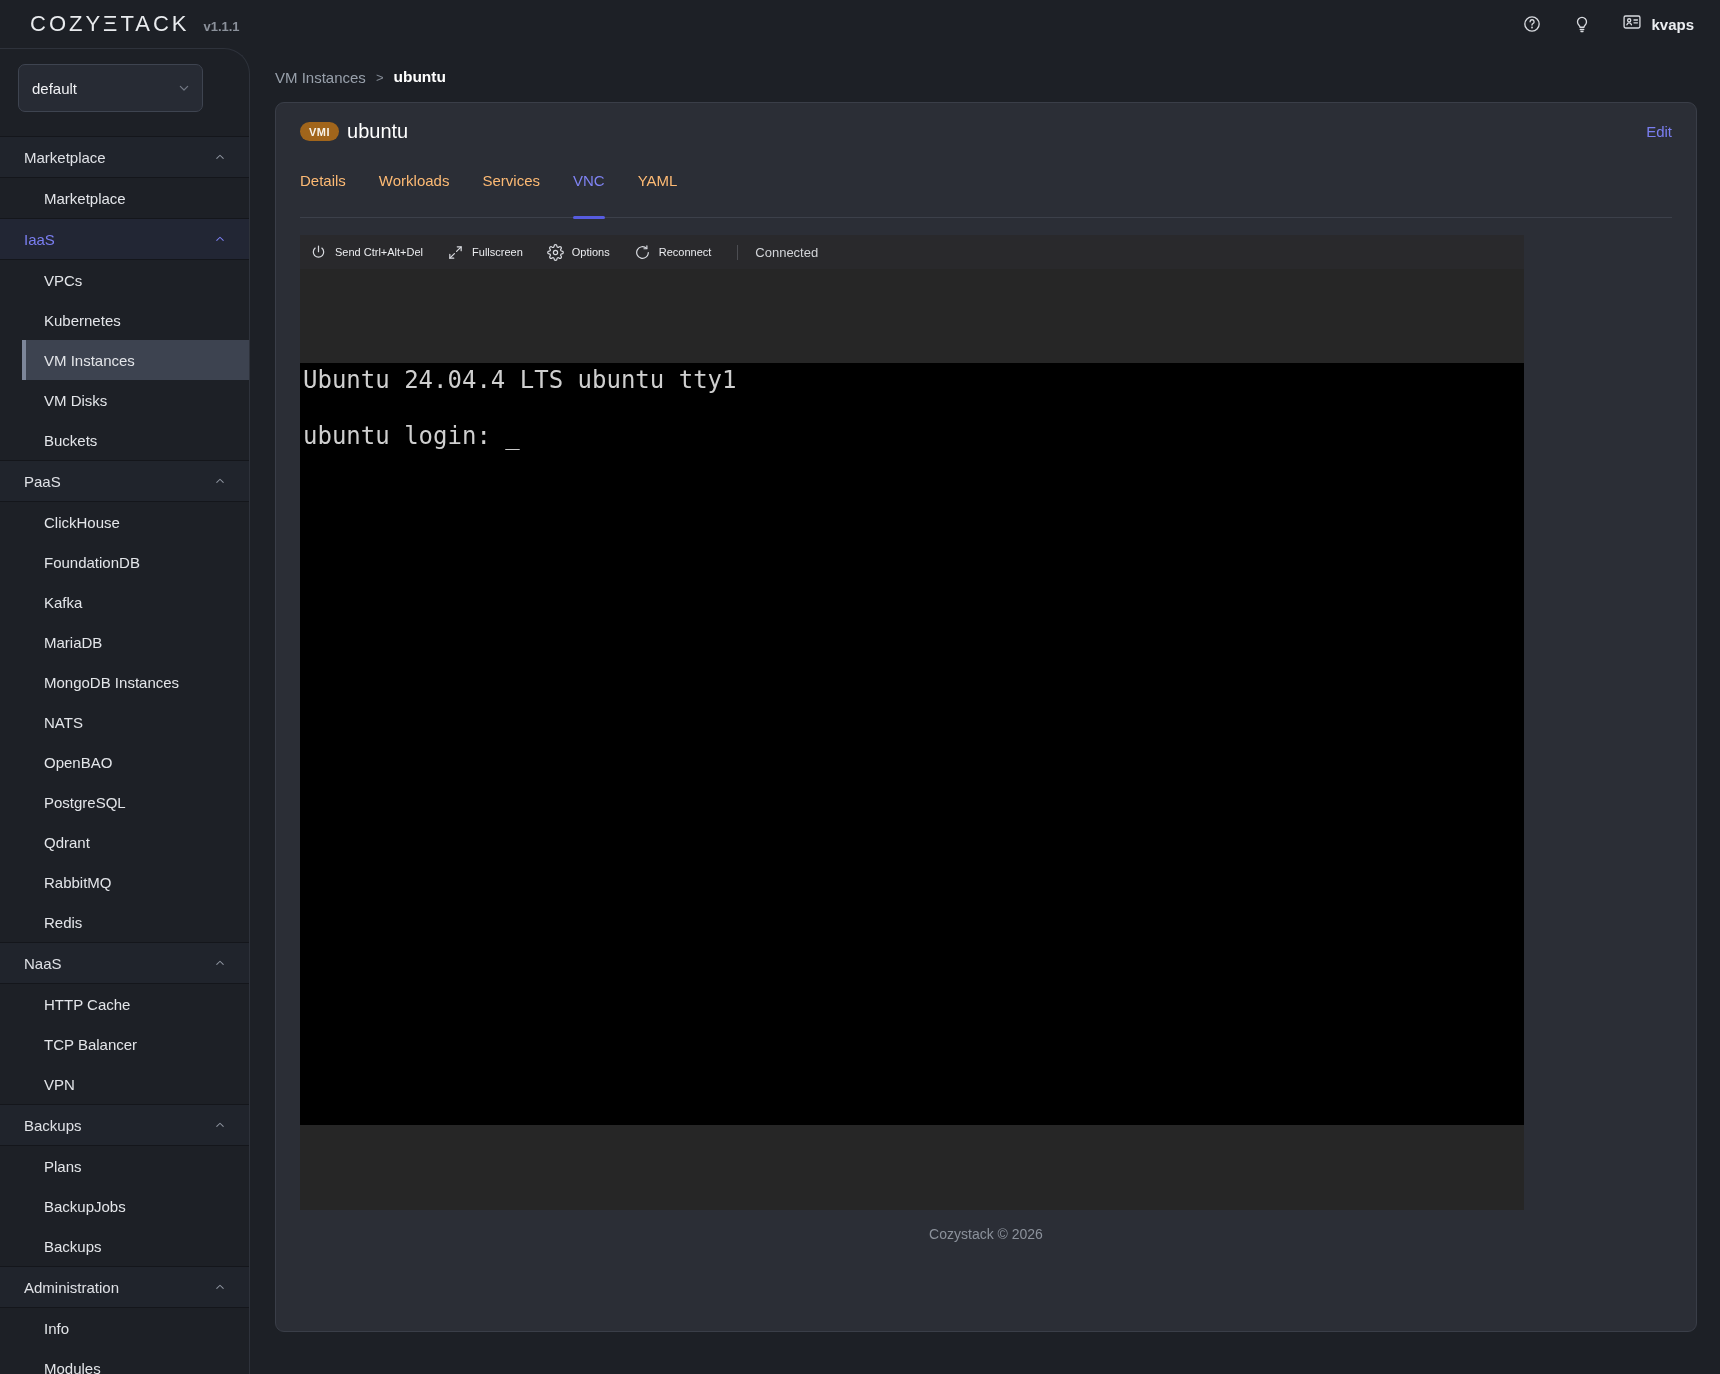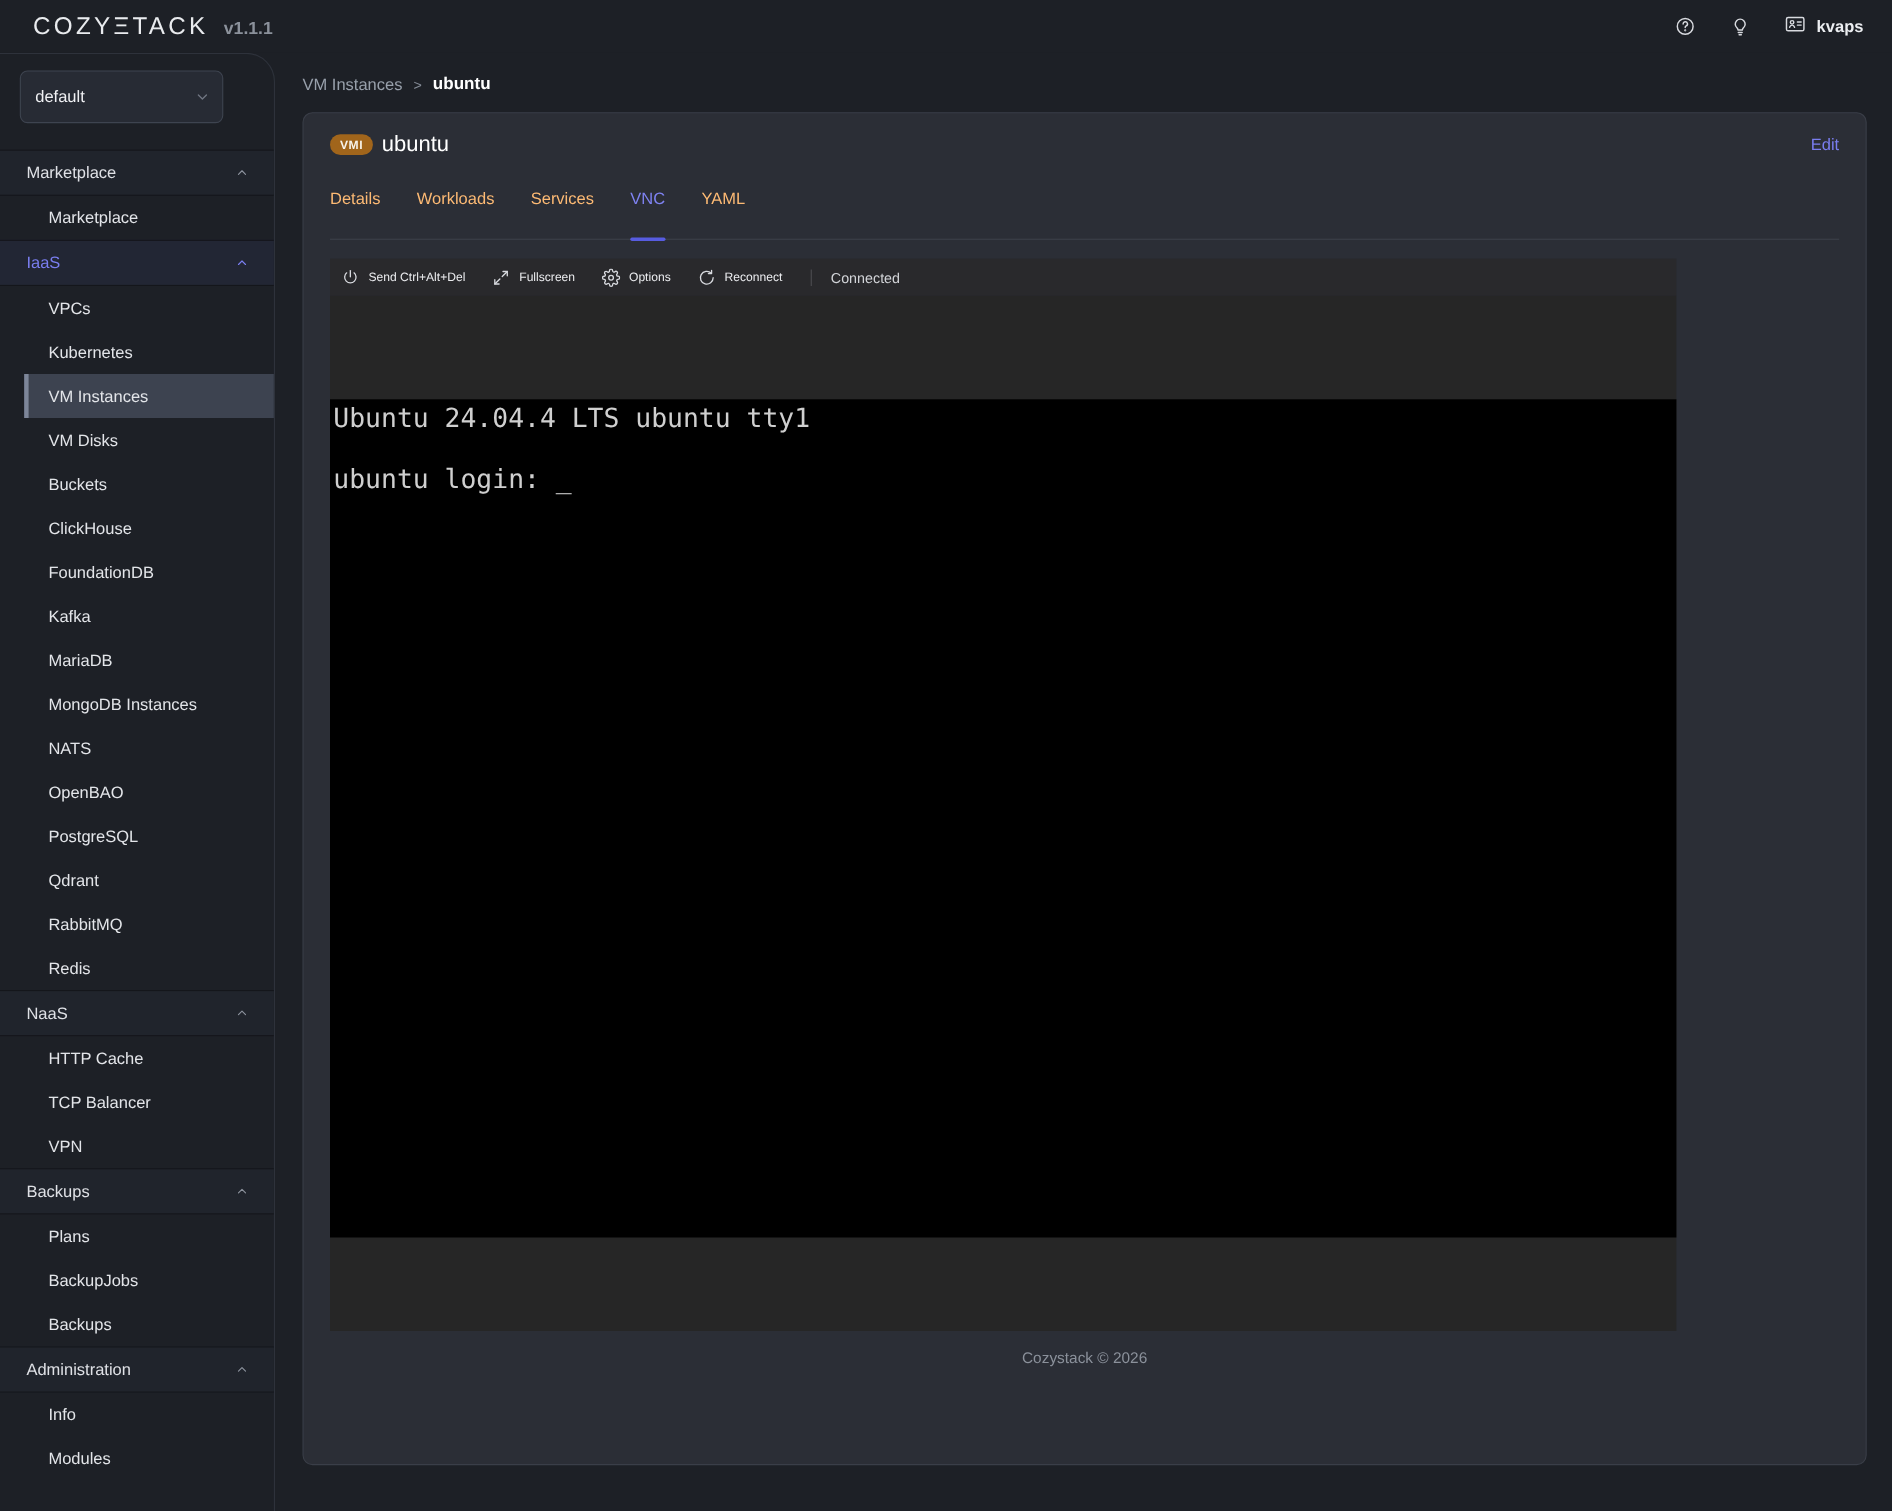--- a/index.html
+++ b/index.html
@@ -4,21 +4,21 @@
 <style>
   * { margin:0; padding:0; box-sizing:border-box; }
   html,body { width:1720px; height:1374px; overflow:hidden; background:#1d2026;
     font-family:"Liberation Sans", sans-serif; color:#e3e5e9; }
 
   
   .topbar { height:48px; display:flex; align-items:center; justify-content:space-between;
     padding:0 26px 0 30px; background:#1d2026; }
   .logo-wrap { display:flex; align-items:baseline; gap:14px; cursor:pointer; }
   .logo-text { font-size:22px; font-weight:400; letter-spacing:3px; color:#e9ebee; }
-  .version { font-size:16px; font-weight:700; color:#8b919b; }
+  .version { font-size:13px; font-weight:700; color:#8b919b; }
   .topbar-right { display:flex; align-items:center; gap:30px; }
   .tb-icon { width:20px; height:20px; display:inline-flex; cursor:pointer; }
   .tb-icon svg, .user svg { width:20px; height:20px; stroke:#d8dadf; stroke-width:1.6;
     fill:none; stroke-linecap:round; stroke-linejoin:round; }
   .user { display:flex; align-items:center; gap:9px; cursor:pointer; }
   .user .uname { font-size:15px; font-weight:700; color:#eceef1; }
 
   
   .shell { display:flex; height:1326px; }
 
@@ -155,20 +155,26 @@
             </svg>
         </div>
         <div class="item">VPCs</div>
         <div class="item">Kubernetes</div>
         <div class="item selected">VM Instances</div>
         <div class="item">VM Disks</div>
         <div class="item">Buckets</div>
       </div>
 
       <div class="section">
+        <div class="section-header">
+          <span class="sh-label">PaaS</span>
+          <svg viewBox="0 0 24 24">
+              <path d="M6.5 14.5L12 9l5.5 5.5"></path>
+            </svg>
+        </div>
         <div class="item">ClickHouse</div>
         <div class="item">FoundationDB</div>
         <div class="item">Kafka</div>
         <div class="item">MariaDB</div>
         <div class="item">MongoDB Instances</div>
         <div class="item">NATS</div>
         <div class="item">OpenBAO</div>
         <div class="item">PostgreSQL</div>
         <div class="item">Qdrant</div>
         <div class="item">RabbitMQ</div>

